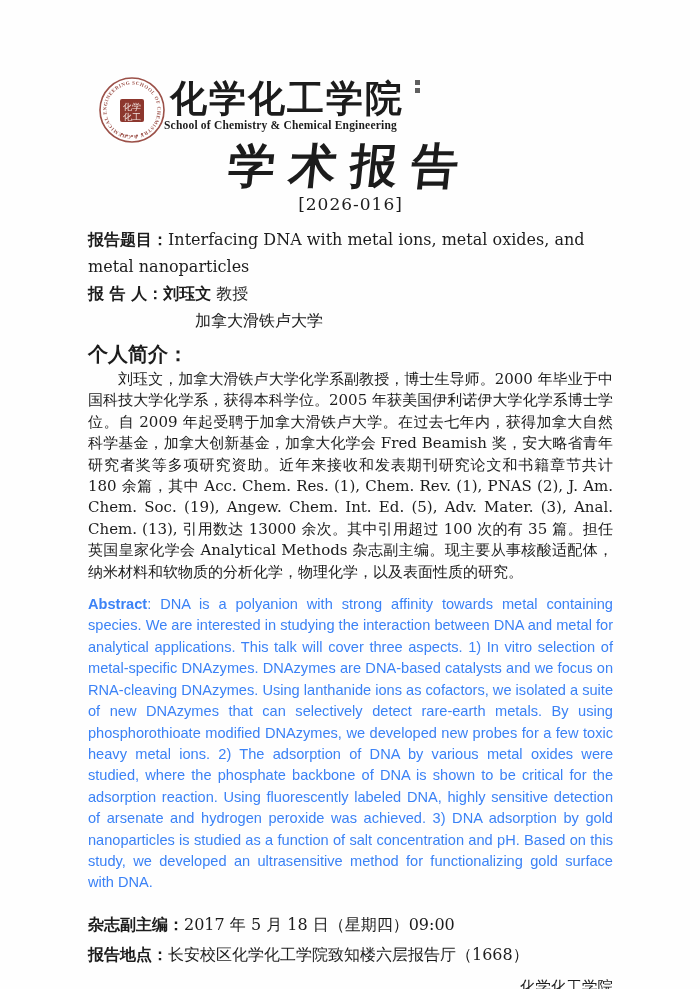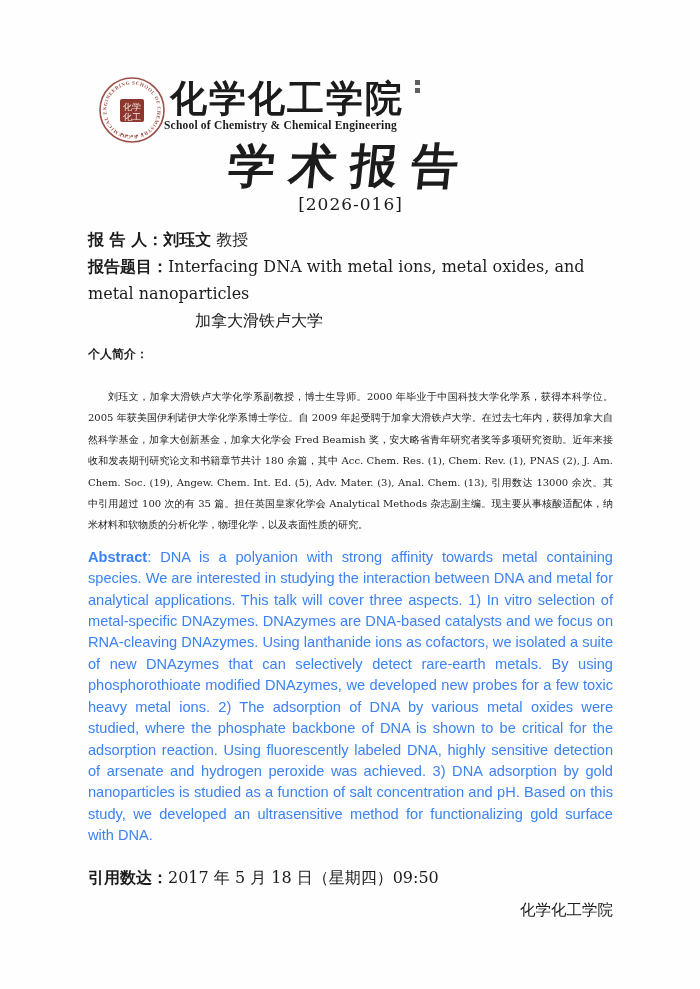--- a/index.html
+++ b/index.html
@@ -77,30 +77,30 @@
   .info-block { margin-top: 12px; font-size: 16px; }
   .info-line { line-height: 27px; }
   .info-label { font-weight: bold; }
   .speaker-name { font-weight: bold; }
   .speaker-title { color: #2a2a2a; }
   .affiliation { margin-left: 107px; line-height: 27px; }
 
   
   .bio-heading {
     font-weight: bold;
-    font-size: 12px;
+    font-size: 20px;
     margin-top: 8px;
     line-height: 24px;
   }
   .bio-text {
-    font-size: 10px;
+    font-size: 15px;
     line-height: 21.4px;
     text-align: justify;
     text-indent: 2em;
-    margin-top: 20px;
+    margin-top: 3px;
   }
 
   
   .abstract {
     margin-top: 11px;
     font-family: "Liberation Sans", "DejaVu Sans", sans-serif;
     font-size: 14.6px;
     line-height: 21.4px;
     text-align: justify;
     color: #3b82f6;
@@ -151,39 +151,42 @@
       </div>
       <div class="college-en">School of Chemistry &amp; Chemical Engineering</div>
     </div>
   </div>
 
   <div class="main-title">学术报告</div>
   <div class="doc-number">[2026-016]</div>
 
   <div class="info-block">
     <div class="info-line">
+      <span class="info-label">报告题目：</span><span>Interfacing DNA with metal ions, metal oxides, and metal nanoparticles</span>
+    </div>
+    <div class="info-line">
       <span class="info-label">报  告  人：</span><span class="speaker-name">刘珏文</span>
       <span class="speaker-title">教授</span>
-    </div>
-    <div class="info-line">
-      <span class="info-label">报告题目：</span><span>Interfacing DNA with metal ions, metal oxides, and metal nanoparticles</span>
     </div>
     <div class="affiliation">加拿大滑铁卢大学</div>
   </div>
 
   <div class="bio-heading">个人简介：</div>
   <div class="bio-text">刘珏文，加拿大滑铁卢大学化学系副教授，博士生导师。2000 年毕业于中国科技大学化学系，获得本科学位。2005 年获美国伊利诺伊大学化学系博士学位。自 2009 年起受聘于加拿大滑铁卢大学。在过去七年内，获得加拿大自然科学基金，加拿大创新基金，加拿大化学会 Fred Beamish 奖，安大略省青年研究者奖等多项研究资助。近年来接收和发表期刊研究论文和书籍章节共计 180 余篇，其中 Acc. Chem. Res. (1), Chem. Rev. (1), PNAS (2), J. Am. Chem. Soc. (19), Angew. Chem. Int. Ed. (5), Adv. Mater. (3), Anal. Chem. (13), 引用数达 13000 余次。其中引用超过 100 次的有 35 篇。担任英国皇家化学会 Analytical Methods 杂志副主编。现主要从事核酸适配体，纳米材料和软物质的分析化学，物理化学，以及表面性质的研究。</div>
 
   <div class="abstract">
     <b>Abstract</b><span>: DNA is a polyanion with strong affinity towards metal containing species. We are interested in studying the interaction between DNA and metal for analytical applications. This talk will cover three aspects. 1) In vitro selection of metal-specific DNAzymes. DNAzymes are DNA-based catalysts and we focus on RNA-cleaving DNAzymes. Using lanthanide ions as cofactors, we isolated a suite of new DNAzymes that can selectively detect rare-earth metals. By using phosphorothioate modified DNAzymes, we developed new probes for a few toxic heavy metal ions. 2) The adsorption of DNA by various metal oxides were studied, where the phosphate backbone of DNA is shown to be critical for the adsorption reaction. Using fluorescently labeled DNA, highly sensitive detection of arsenate and hydrogen peroxide was achieved. 3) DNA adsorption by gold nanoparticles is studied as a function of salt concentration and pH. Based on this study, we developed an ultrasensitive method for functionalizing gold surface with DNA.</span>
   </div>
 
   <div class="schedule">
     <div class="schedule-line">
-      <span class="schedule-label">引用数达：</span><span>2017 年 5 月 18 日（星期四）09:50</span>
+      <span class="schedule-label">杂志副主编：</span><span>2017 年 5 月 18 日（星期四）09:00</span>
+    </div>
+    <div class="schedule-line">
+      <span class="schedule-label">报告地点：</span><span>长安校区化学化工学院致知楼六层报告厅（1668）</span>
     </div>
   </div>
 
   <div class="footer-sign">
     <div>化学化工学院</div>
 
   </div>
 
 </div>
 

